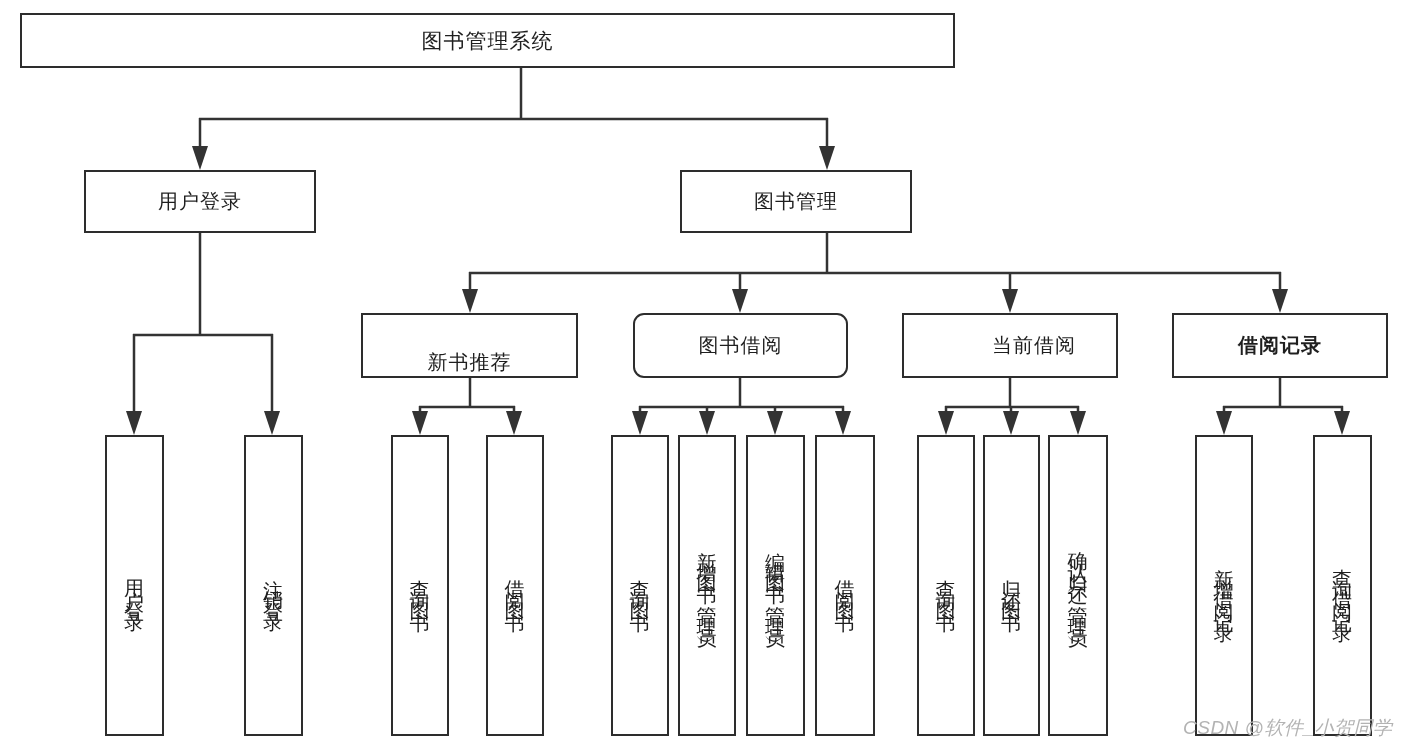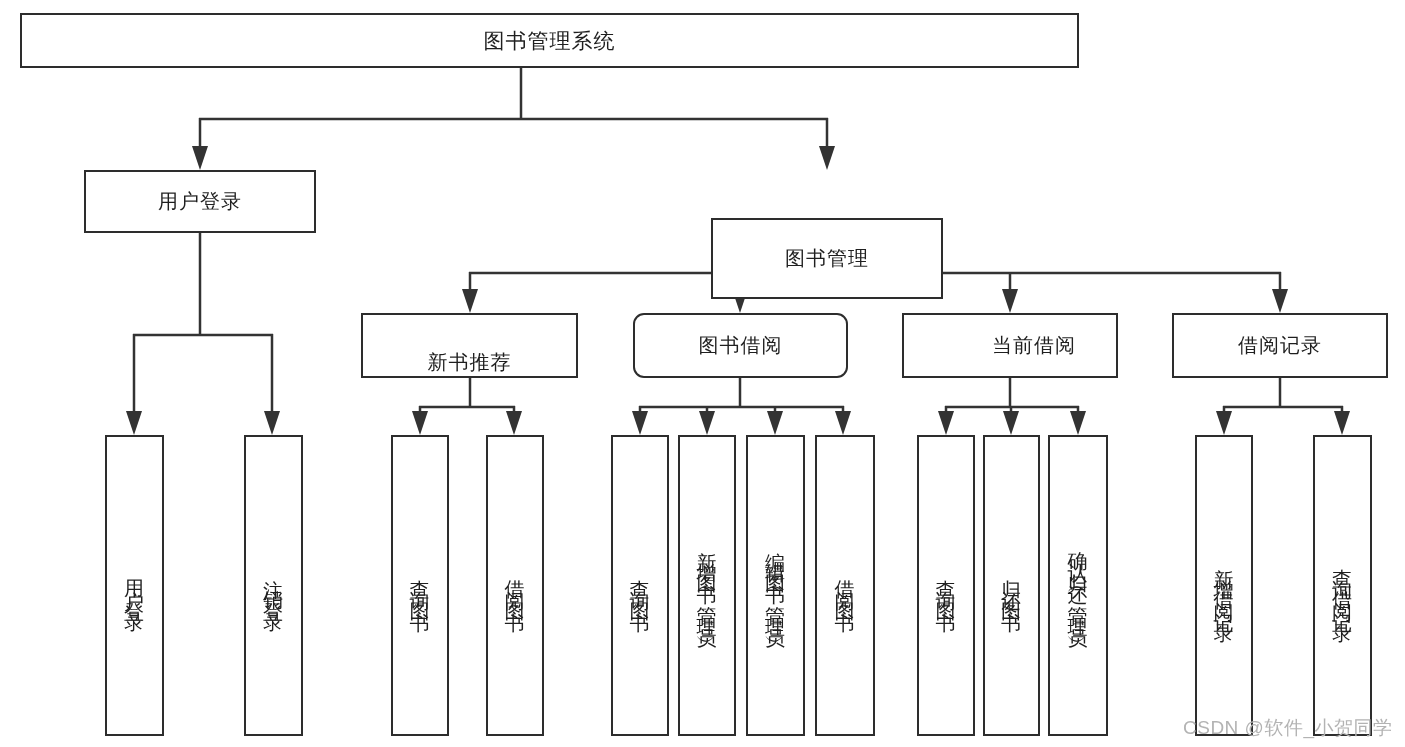--- a/index.html
+++ b/index.html
@@ -49,20 +49,21 @@
     line-height: 1;
   }
   .watermark {
     position: absolute;
     left: 1183px;
     top: 715px;
     font-size: 19px;
     letter-spacing: 0.5px;
     color: var(--watermark, #b3b3b3);
     white-space: nowrap;
+    font-style: italic;
   }
 </style>
 </head>
 <body>
 
 <div class="canvas">
 
   <svg class="wires" viewBox="0 0 1405 747" xmlns="http://www.w3.org/2000/svg">
 
     <line x1="521" y1="68" x2="521" y2="120"></line>
@@ -118,41 +119,41 @@
     <polygon points="1070,411 1086,411 1078,435"></polygon>
 
     <line x1="1280" y1="378" x2="1280" y2="408"></line>
     <line x1="1223" y1="407" x2="1343" y2="407"></line>
     <line x1="1224" y1="406" x2="1224" y2="414"></line>
     <polygon points="1216,411 1232,411 1224,435"></polygon>
     <line x1="1342" y1="406" x2="1342" y2="414"></line>
     <polygon points="1334,411 1350,411 1342,435"></polygon>
   </svg>
 
-  <div class="box hbox root-box" style="left:20px; top:13px; width:1059px; height:55px;">
+  <div class="box hbox root-box" style="left:20px; top:13px; width:935px; height:55px;">
     <span>图书管理系统</span>
   </div>
 
   <div class="box hbox" style="left:84px; top:170px; width:232px; height:63px;">
     <span>用户登录</span>
   </div>
-  <div class="box hbox" style="left:711px; top:170px; width:232px; height:81px;margin-top:48px;">
+  <div class="box hbox" style="left:680px; top:170px; width:232px; height:63px;">
     <span>图书管理</span>
   </div>
 
   <div class="box hbox" style="left:361px; top:313px; width:217px; height:65px;align-items:flex-end;">
     <span>新书推荐</span>
   </div>
   <div class="box hbox" style="left:633px; top:313px; width:215px; height:65px;border-radius:11px;">
     <span>图书借阅</span>
   </div>
   <div class="box hbox" style="left:902px; top:313px; width:216px; height:65px;padding-left:48px;">
     <span>当前借阅</span>
   </div>
-  <div class="box hbox" style="left:1172px; top:313px; width:216px; height:65px;">
+  <div class="box hbox" style="left:1172px; top:313px; width:216px; height:65px;font-weight:bold;">
     <span>借阅记录</span>
   </div>
 
   <div class="box vbox" style="left:105px; width:59px;">
     <span>用户登录</span>
   </div>
   <div class="box vbox" style="left:244px; width:59px;">
     <span>注销登录</span>
   </div>
 

